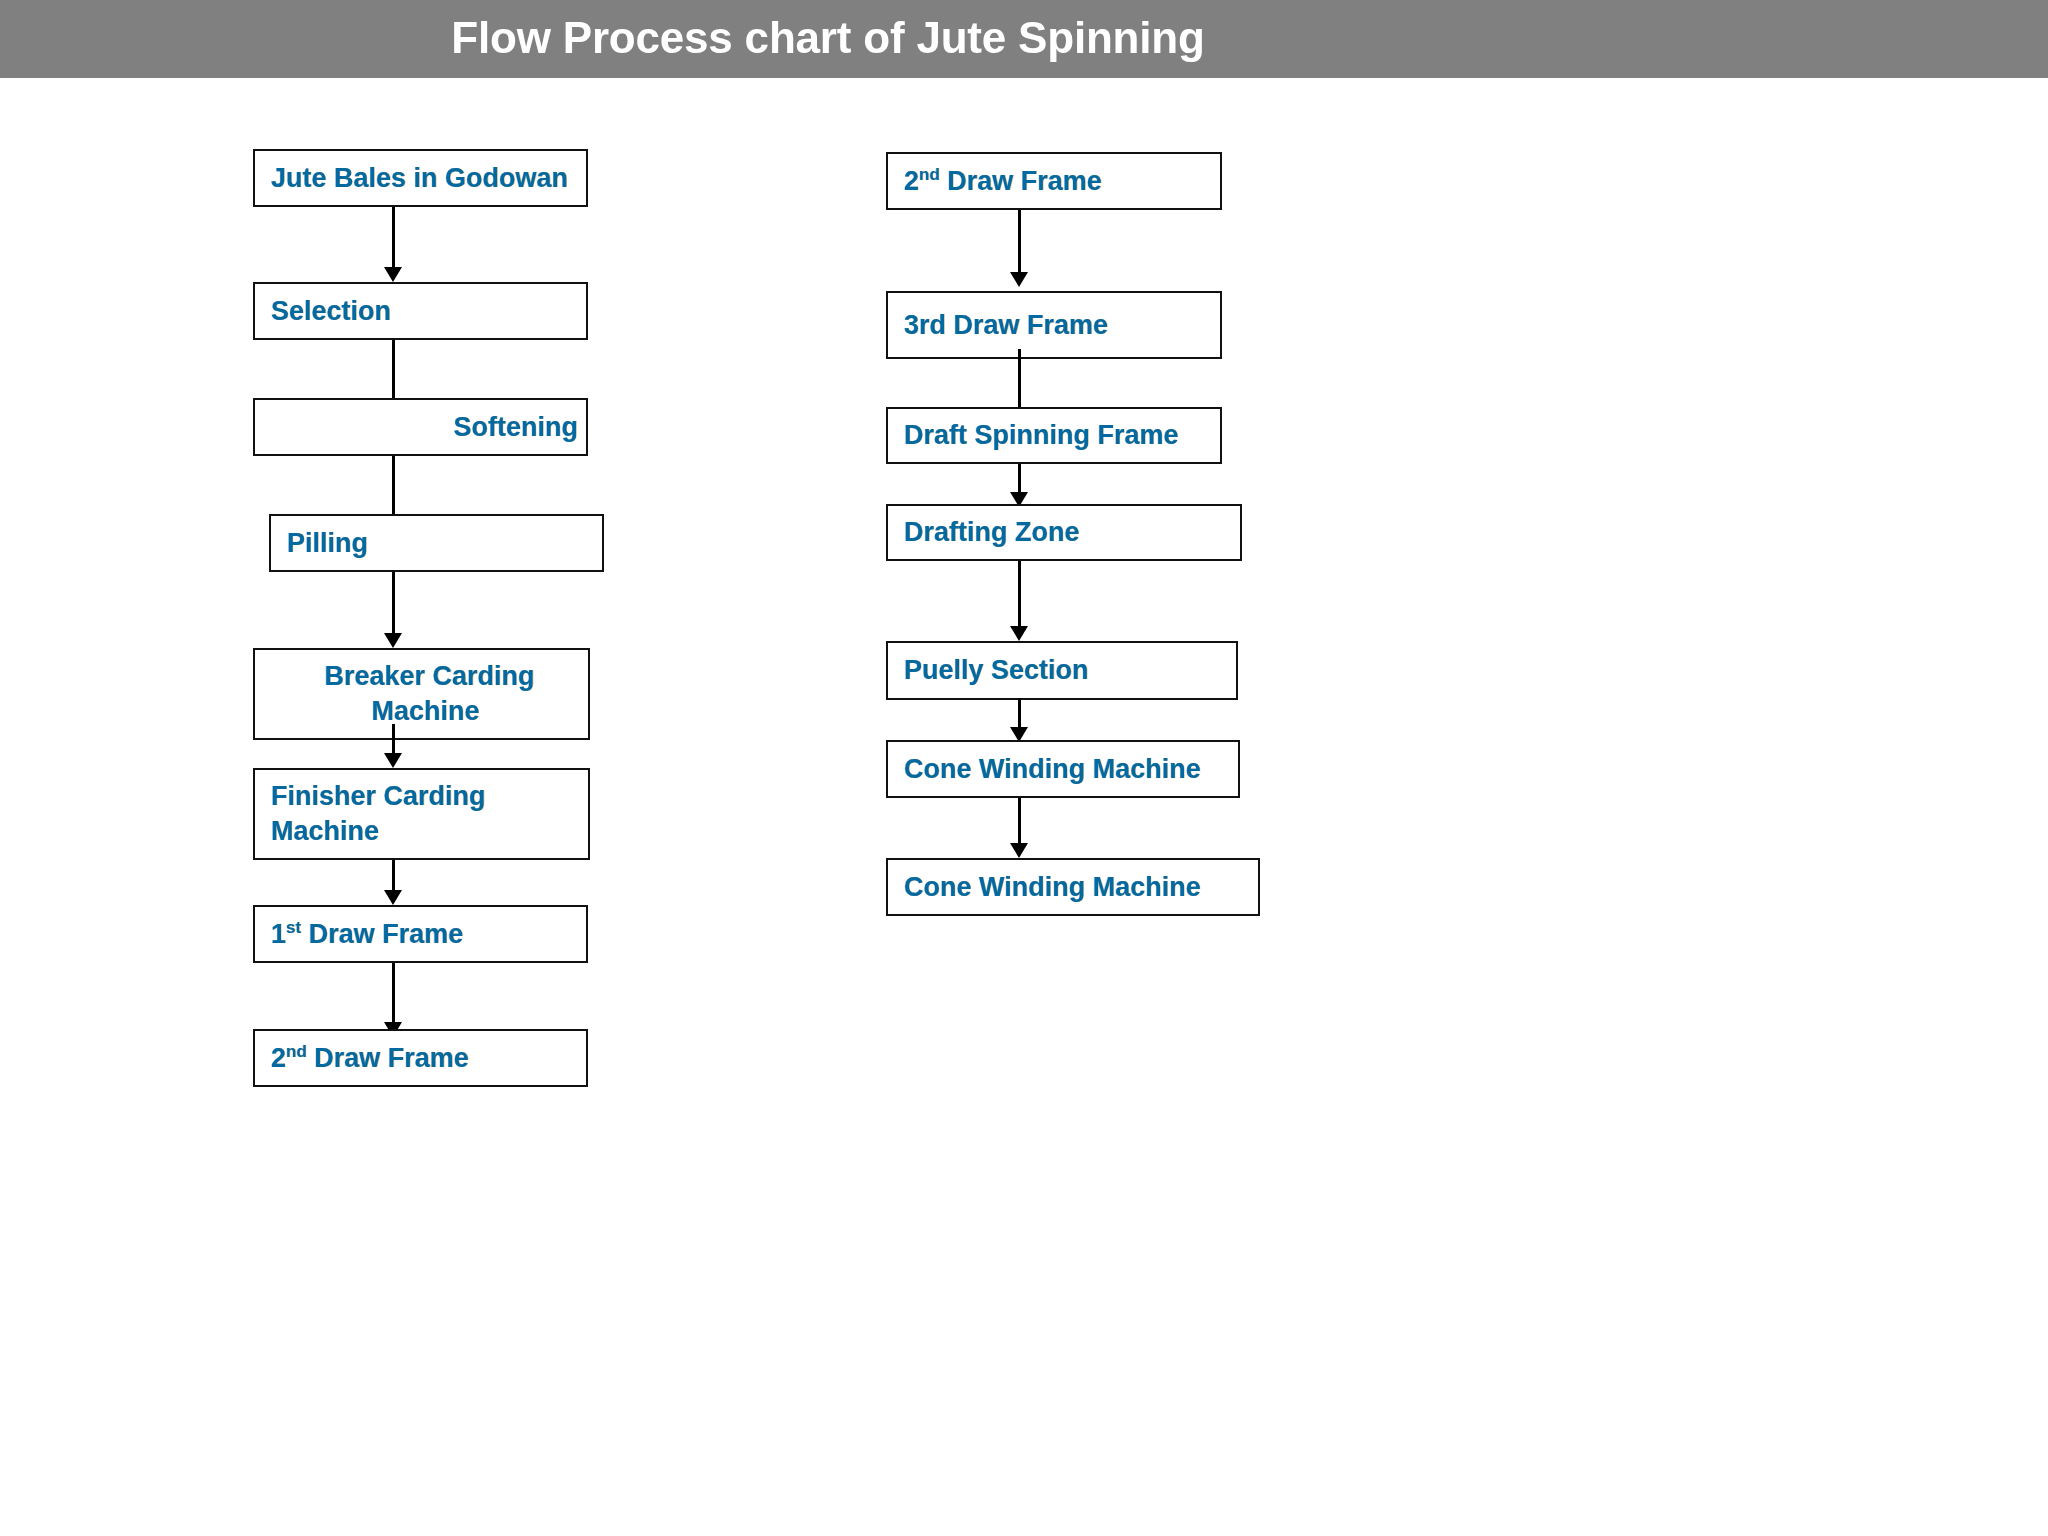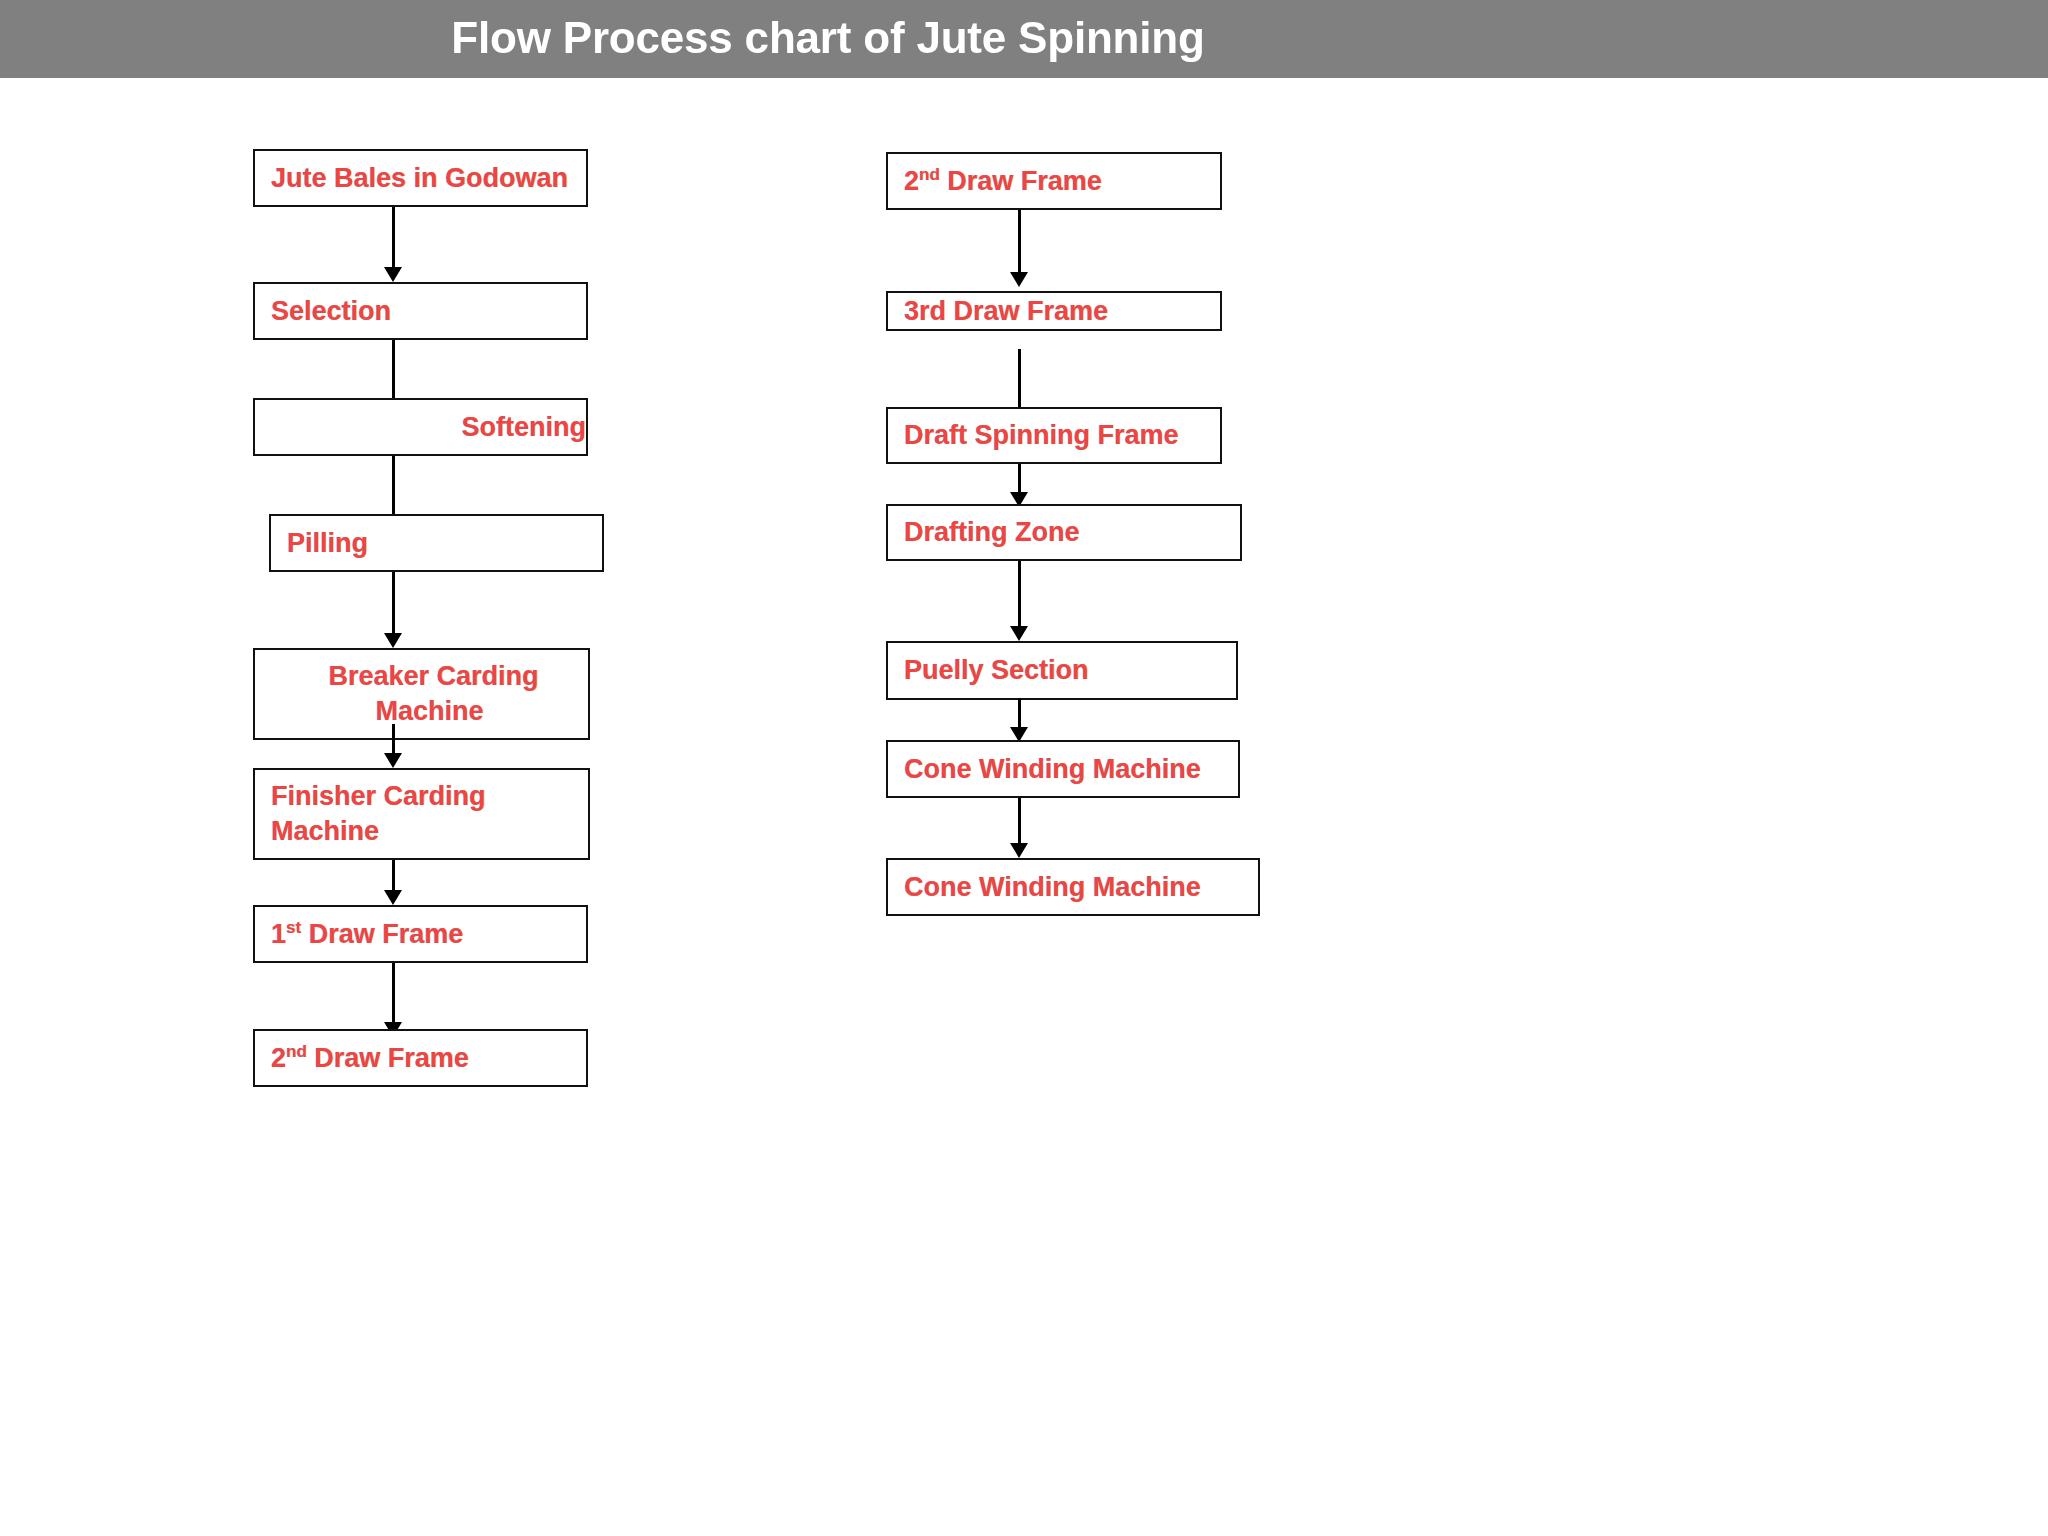--- a/index.html
+++ b/index.html
@@ -61,25 +61,26 @@
     position: absolute;
     box-sizing: border-box;
     border: 2px solid #111111;
     background: #ffffff;
     display: flex;
     flex-direction: column;
     justify-content: center;
   }
   .flow-node .node-label {
     display: block;
-    color: #ef4444;
+    color: #0369a1;
     font-size: 27px;
     font-weight: bold;
     line-height: 35px;
     padding-left: 16px;
+    padding-right: 8px;
     white-space: nowrap;
     text-shadow: 0.6px 0 0 rgba(200,120,0,0.42), -0.6px 0 0 rgba(0,90,200,0.30);
   }
   .flow-node .node-label.indent-1 { padding-left: 24px; }
   .flow-node .node-label sup {
     font-size: 17px;
     font-weight: bold;
     vertical-align: super;
     line-height: 0;
   }
@@ -185,21 +186,21 @@
   <div class="flow-column" id="column-right">
 
     <div class="flow-node" style="left:0; top:74px; width:336px; height:58px;">
       <span class="node-label"><span>2</span><sup>nd</sup><span> Draw Frame</span></span>
     </div>
     <div class="connector" style="left:133px; top:132px; height:77px;">
       <div class="conn-line" style="height:62px;"></div>
       <div class="conn-head"></div>
     </div>
 
-    <div class="flow-node" style="left:0; top:213px; width:336px; height:40px;">
+    <div class="flow-node" style="left:0; top:213px; width:336px; height:68px;">
       <span class="node-label">3rd Draw Frame</span>
     </div>
     <div class="connector" style="left:133px; top:271px; height:76px;">
       <div class="conn-line" style="height:61px;"></div>
       <div class="conn-head"></div>
     </div>
 
     <div class="flow-node" style="left:0; top:329px; width:336px; height:57px;">
       <span class="node-label">Draft Spinning Frame</span>
     </div>

